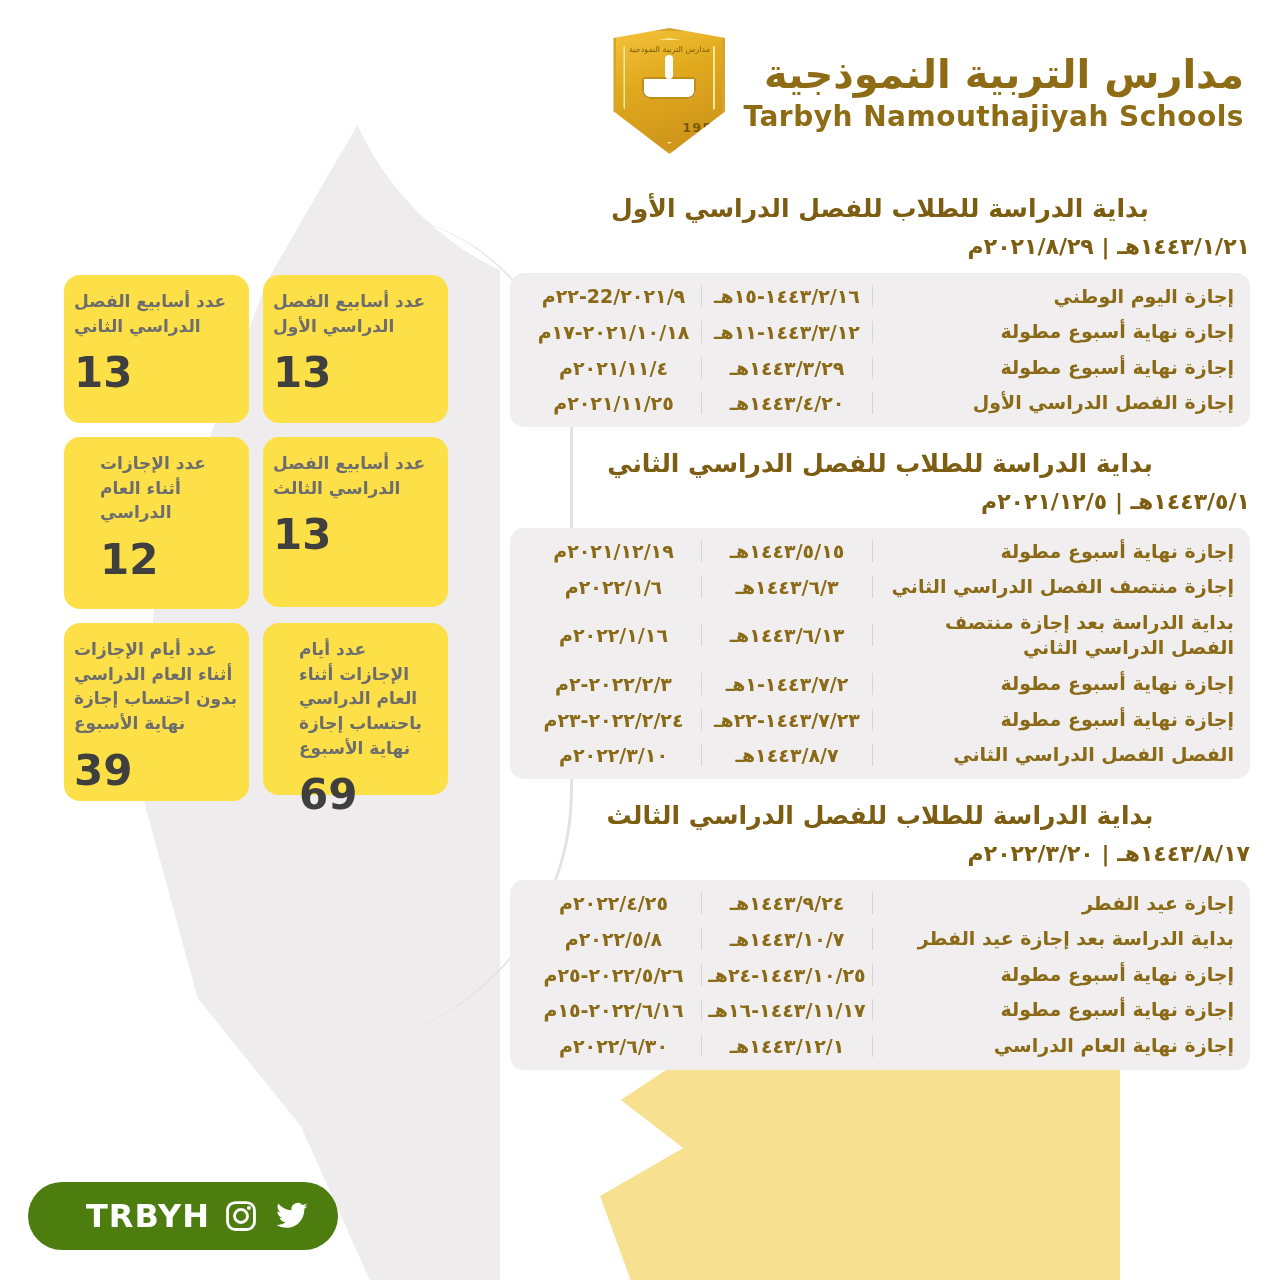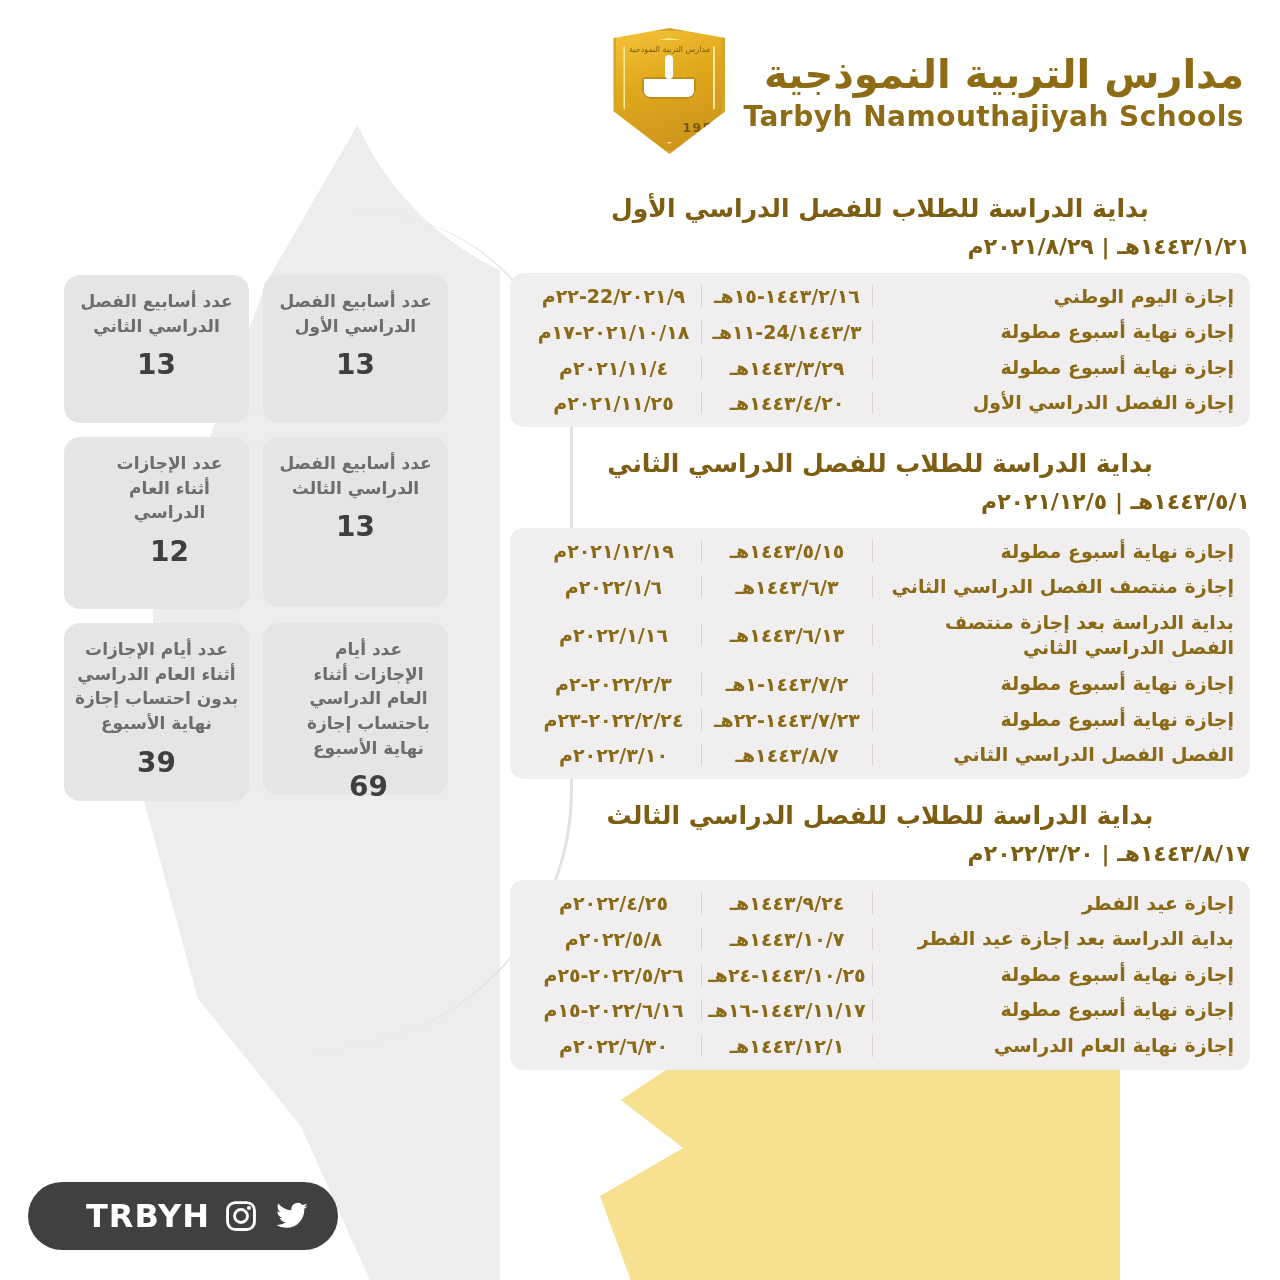--- a/index.html
+++ b/index.html
@@ -234,52 +234,52 @@
     top: 275px;
     width: 400px;
     z-index: 5;
     display: flex;
     flex-wrap: wrap;
     flex-direction: row;
     gap: 14px 14px;
   }
   .stat-card {
     width: 185px;
-    background: #e5e5e5;
+    background: #fde047;
     border-radius: 16px;
     padding: 14px 10px 10px;
     box-sizing: border-box;
-    text-align: center;
+    text-align: left;
     color: #6f6f6f;
   }
   .stat-card.h1 { height: 148px; }
   .stat-card.h2 { height: 170px; }
   .stat-card.h3 { height: 172px; padding-left: 36px; }
   .stat-card.h4 { height: 178px; }
   .stat-label {
     font-size: 17px;
     line-height: 1.45;
     color: #6d6d6d;
     font-weight: bold;
   }
   .stat-value {
-    font-size: 28px;
+    font-size: 42px;
     font-weight: bold;
     color: #3f3f3f;
     margin-top: 10px;
   }
 
   
   .social {
     position: absolute;
     left: 28px;
     bottom: 30px;
     width: 310px;
     height: 68px;
-    background: #404040;
+    background: #4d7c0f;
     border-radius: 34px;
     display: flex;
     align-items: center;
     gap: 14px;
     padding: 0 26px;
     box-sizing: border-box;
     z-index: 6;
   }
   .social .handle {
     font-size: 32px;
@@ -322,21 +322,21 @@
     <span class="date-line">١٤٤٣/١/٢١هـ | ٢٠٢١/٨/٢٩م</span>
   </div>
   <div class="term-table">
     <div class="term-row">
       <div class="cell-label">إجازة اليوم الوطني</div>
       <div class="cell-h">١٤٤٣/٢/١٦-١٥هـ</div>
       <div class="cell-g">٢٠٢١/٩/22-٢٢م</div>
     </div>
     <div class="term-row">
       <div class="cell-label">إجازة نهاية أسبوع مطولة</div>
-      <div class="cell-h">١٤٤٣/٣/24-١١هـ</div>
+      <div class="cell-h">١٤٤٣/٣/١٢-١١هـ</div>
       <div class="cell-g">٢٠٢١/١٠/١٨-١٧م</div>
     </div>
     <div class="term-row">
       <div class="cell-label">إجازة نهاية أسبوع مطولة</div>
       <div class="cell-h">١٤٤٣/٣/٢٩هـ</div>
       <div class="cell-g">٢٠٢١/١١/٤م</div>
     </div>
     <div class="term-row">
       <div class="cell-label">إجازة الفصل الدراسي الأول</div>
       <div class="cell-h">١٤٤٣/٤/٢٠هـ</div>

